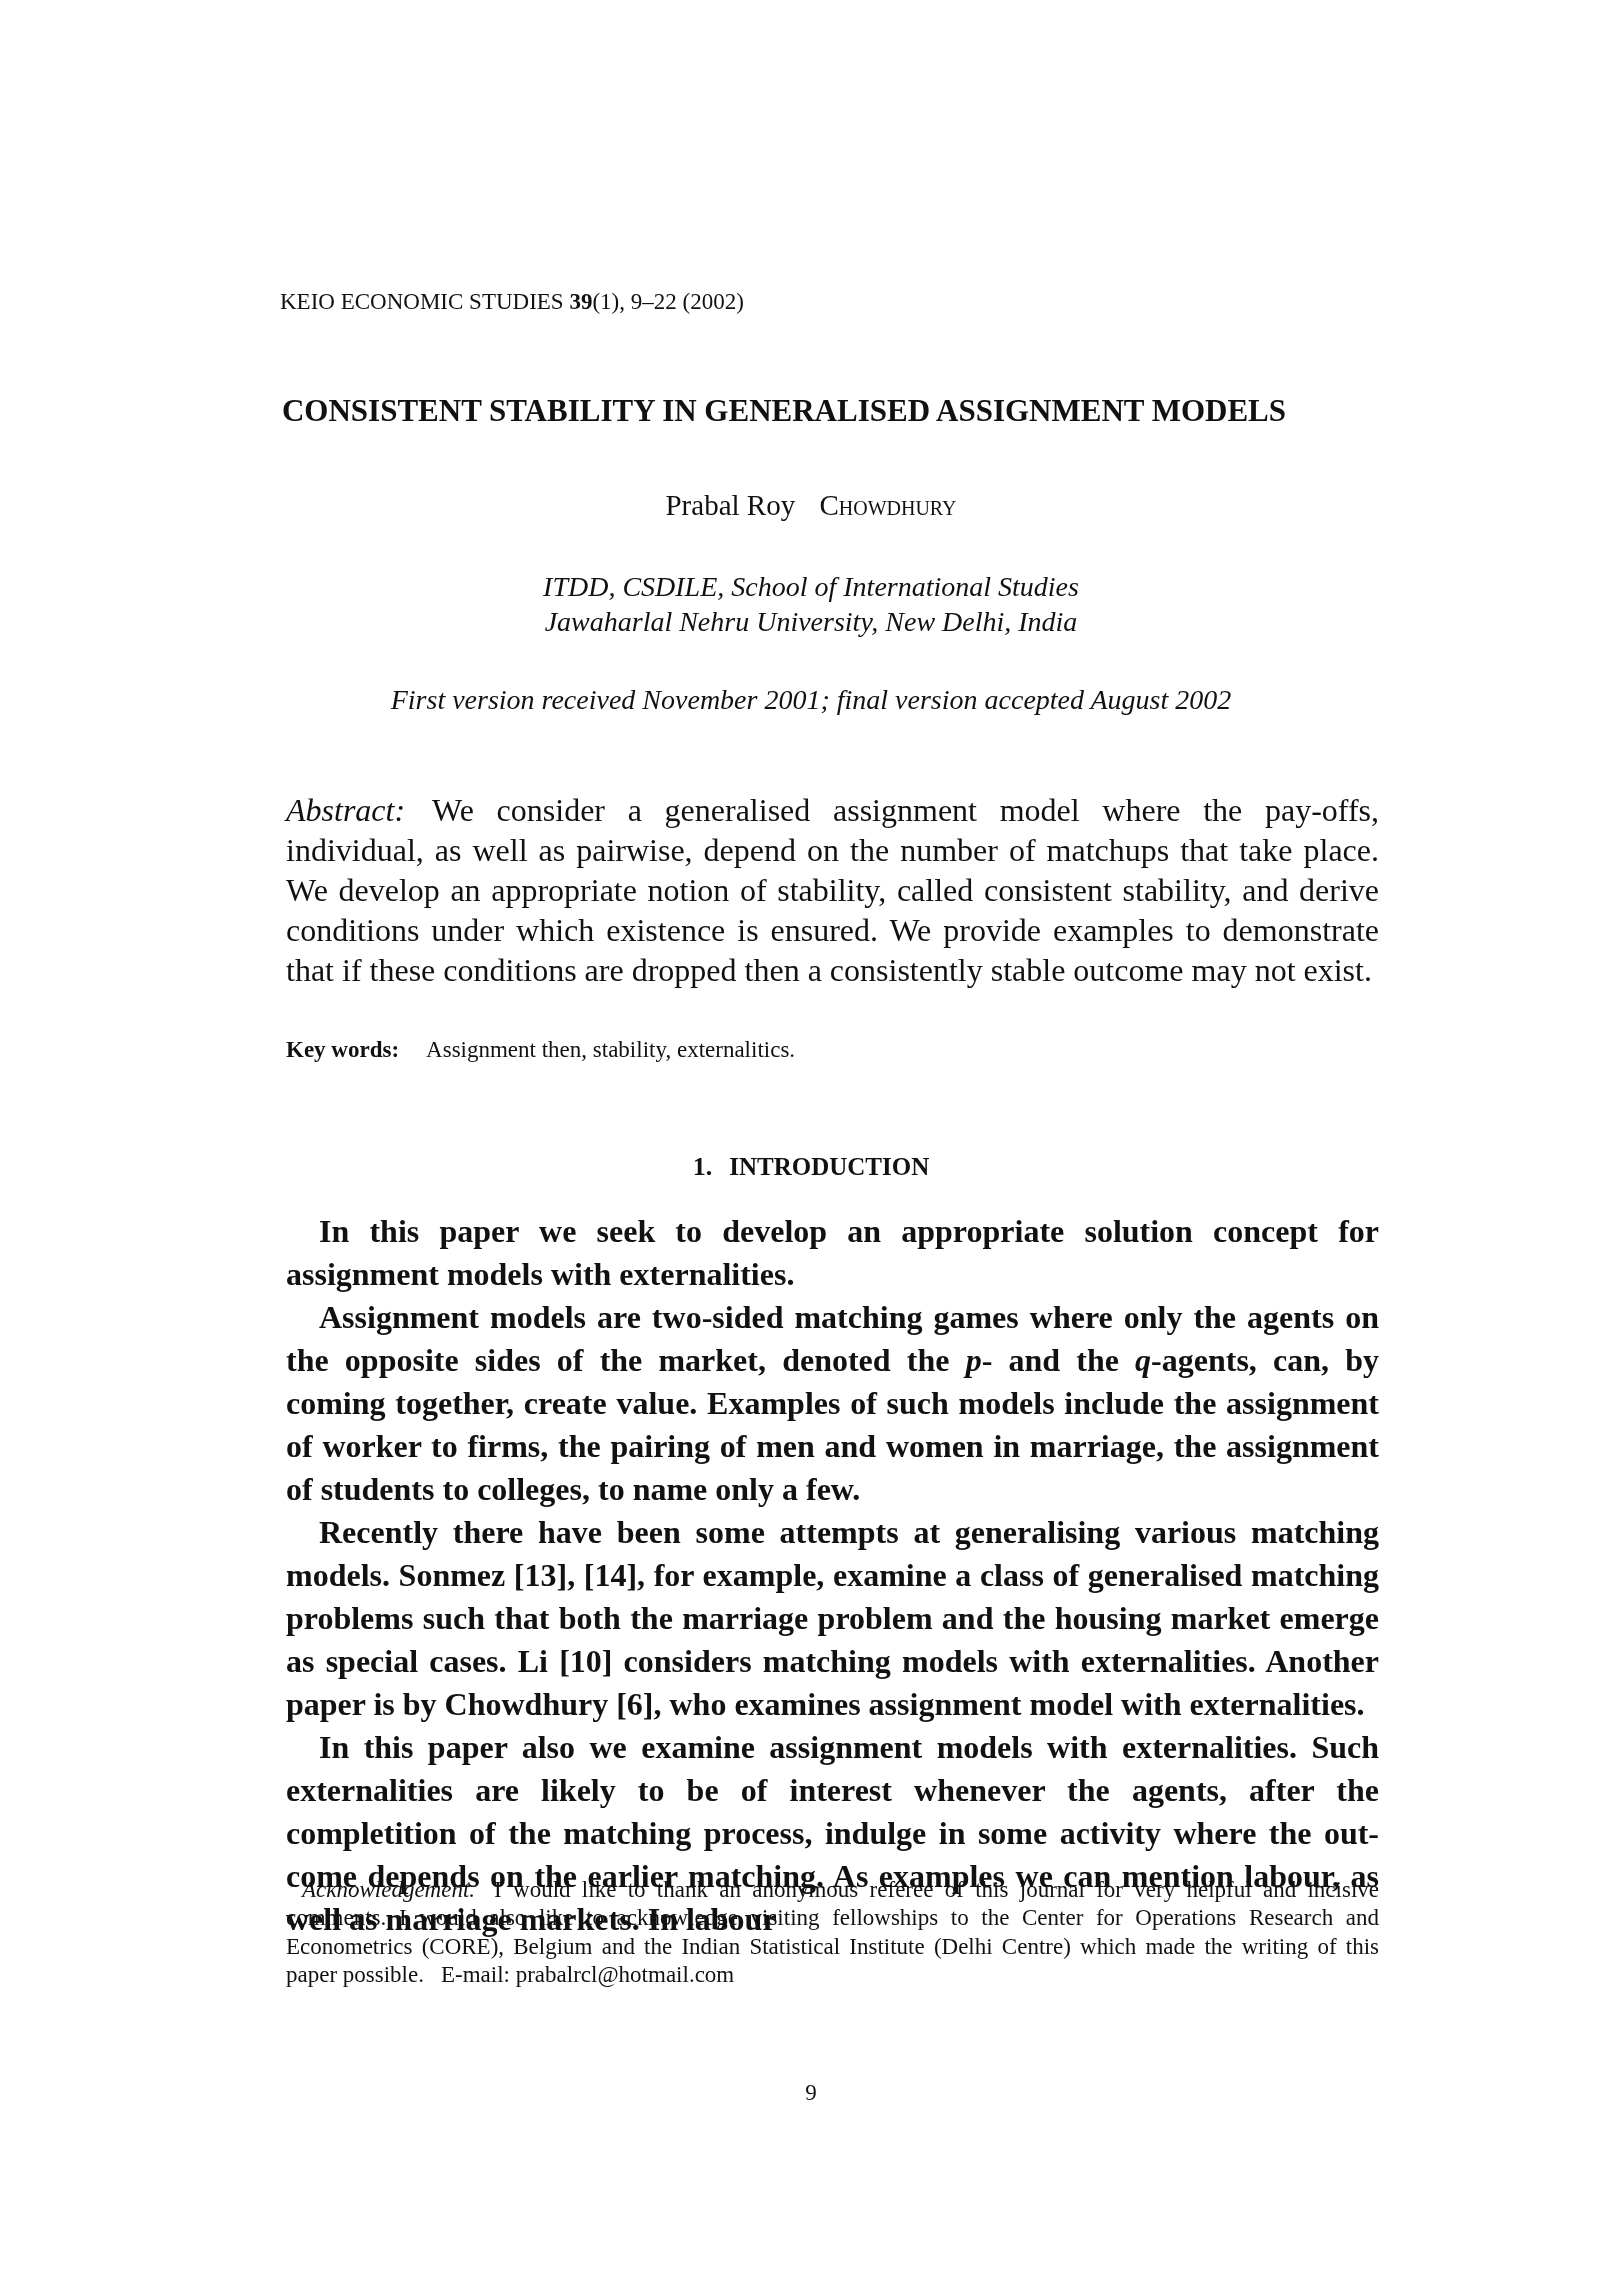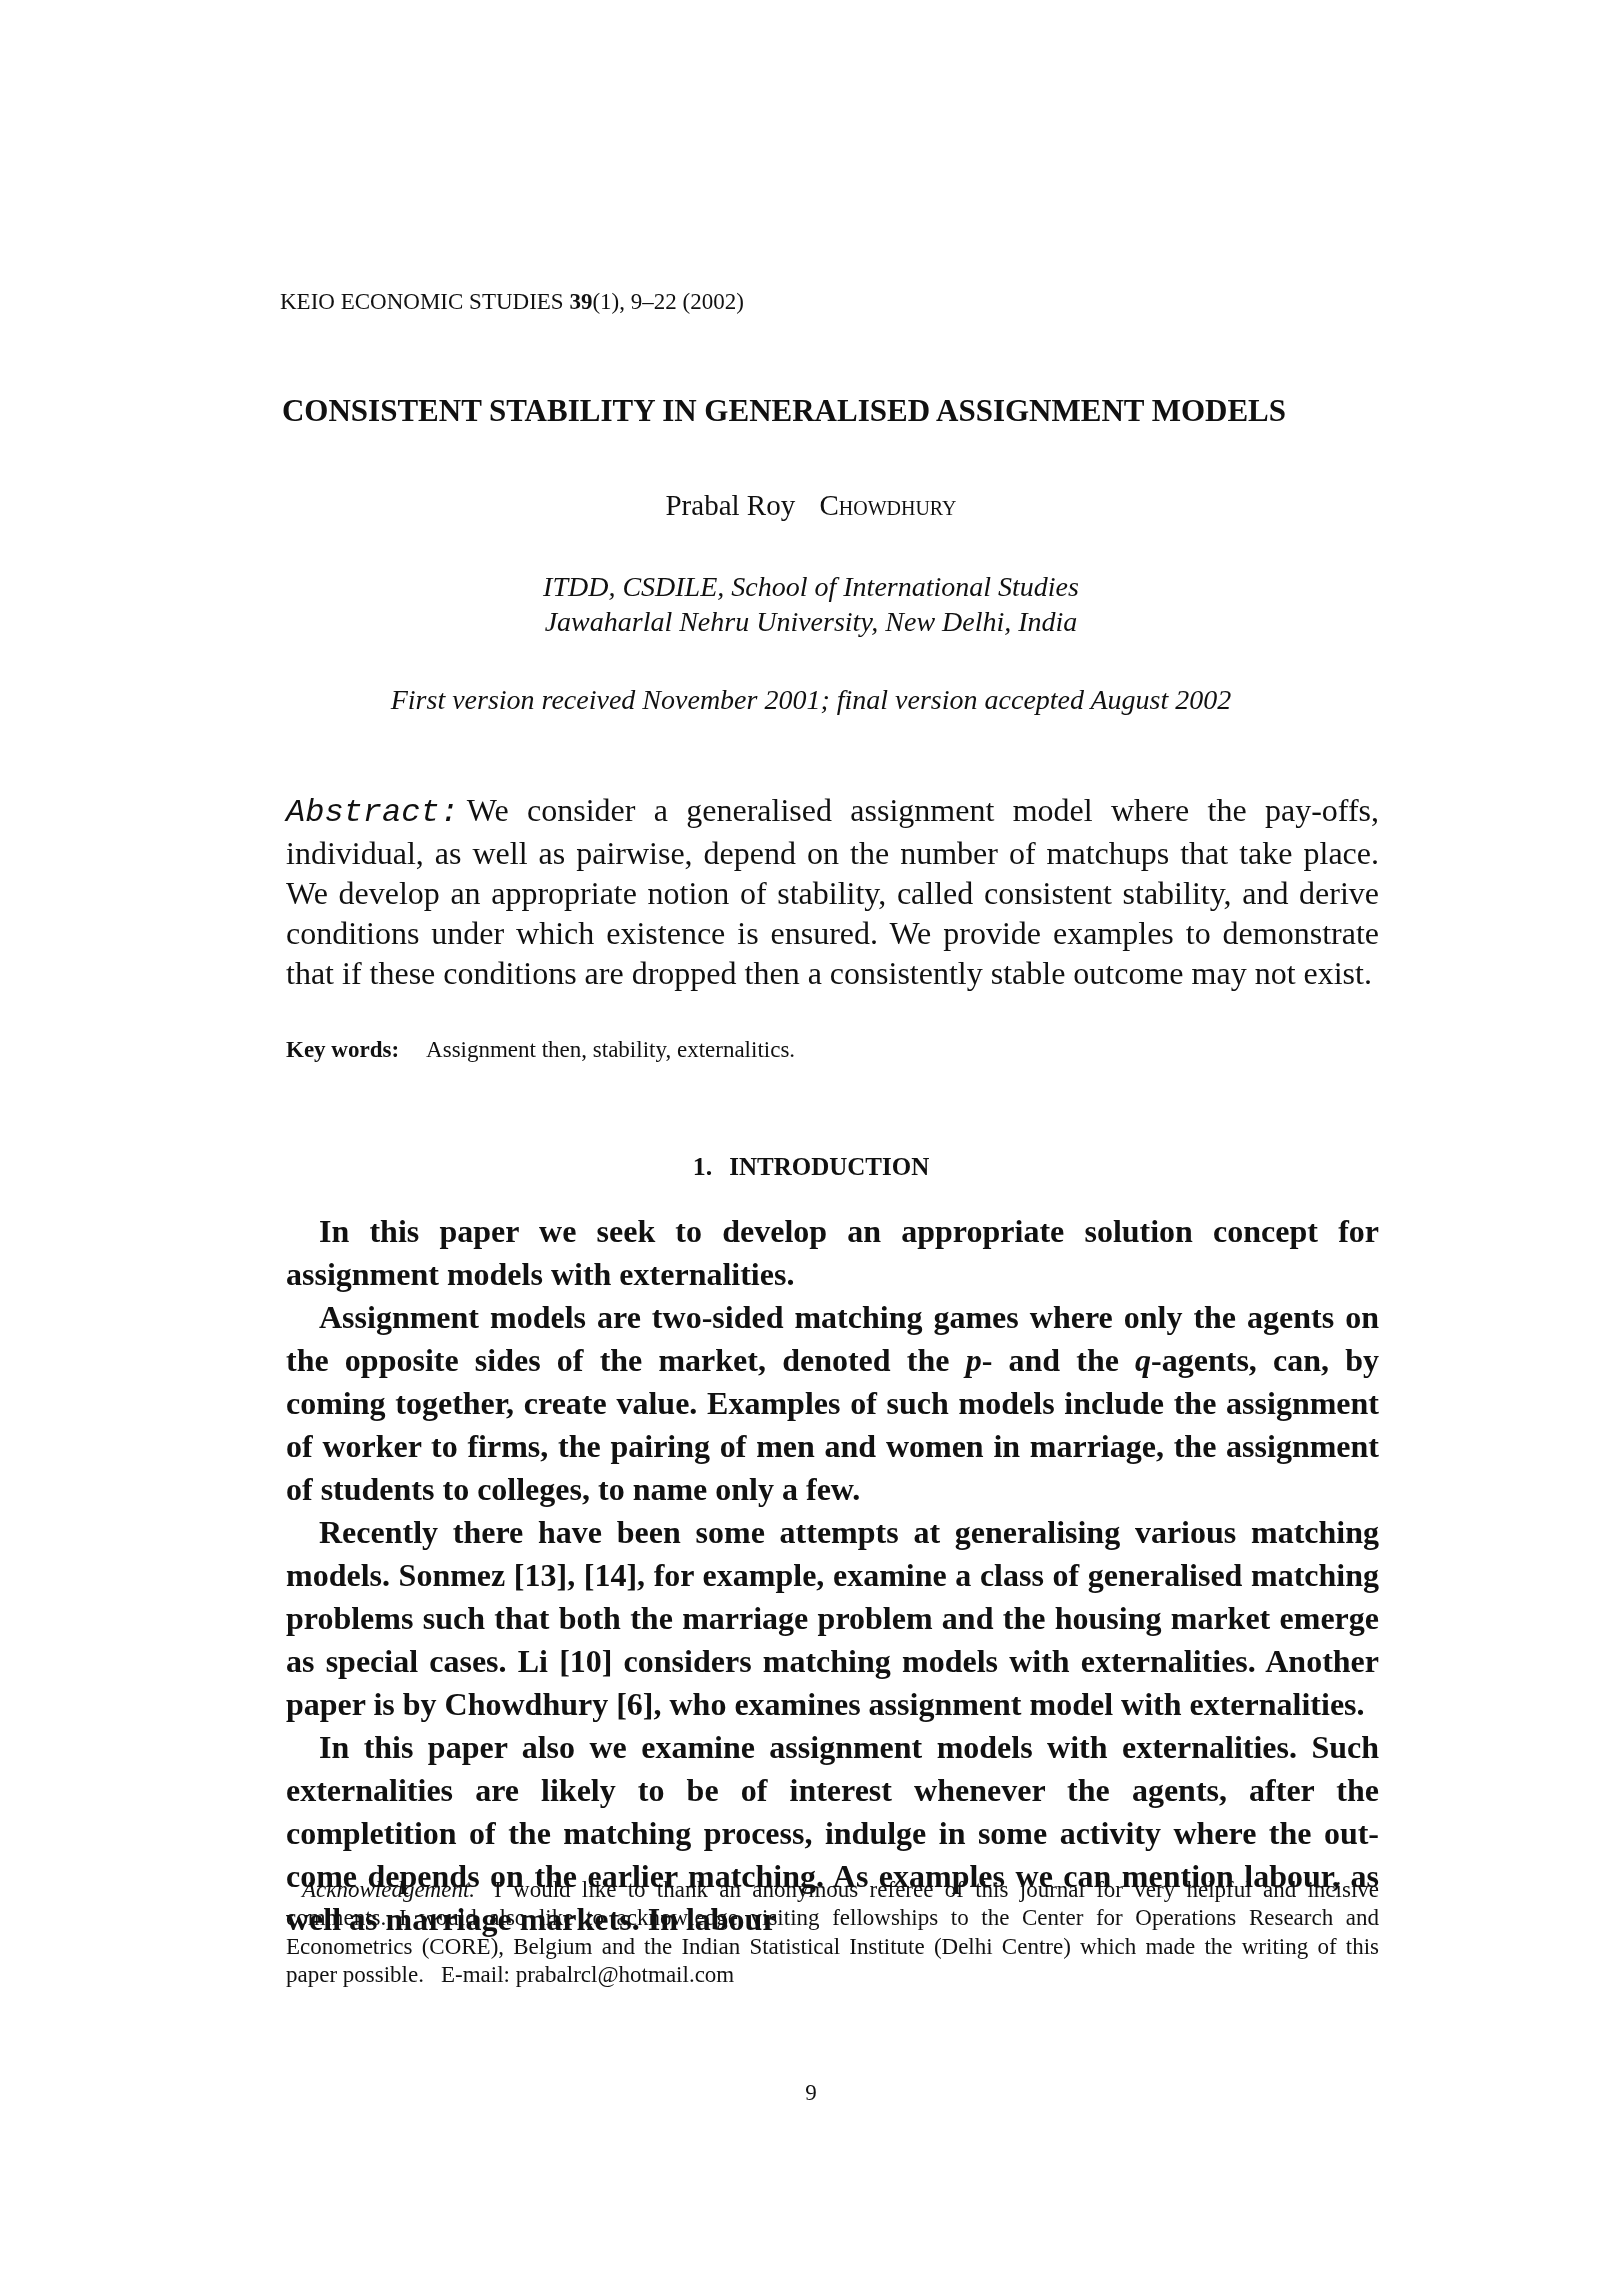--- a/index.html
+++ b/index.html
@@ -6,21 +6,21 @@
   body { width: 1622px; height: 2295px; position: relative; overflow: hidden; color: #111; font-family: "Liberation Serif", "DejaVu Serif", serif; }
   .abs { position: absolute; }
   .journal { left: 280px; top: 289px; font-size: 23px; letter-spacing: 0px; white-space: nowrap; }
   .journal b { font-weight: bold; }
   .title { left: 0; width: 1568px; top: 393px; text-align: center; font-size: 31px; font-weight: bold; white-space: nowrap; }
   .author { left: 0; width: 1622px; top: 489px; text-align: center; font-size: 29px; white-space: nowrap; }
   .author .sc { font-variant: small-caps; margin-left: 17px; }
   .affil { left: 0; width: 1622px; top: 569px; text-align: center; font-size: 28px; font-style: italic; line-height: 35px; }
   .dates { left: 0; width: 1622px; top: 684px; text-align: center; font-size: 28px; font-style: italic; white-space: nowrap; }
   .abstract { left: 286px; width: 1093px; top: 790px; font-size: 32px; line-height: 40px; text-align: justify; }
-  .abstract .lab { font-style: italic; margin-right: 8px; font-family: Liberation Mono, monospace; }
+  .abstract .lab { font-style: italic; margin-right: 27px; }
   .keywords { left: 286px; top: 1037px; font-size: 23px; white-space: nowrap; }
   .keywords .lab { font-weight: bold; margin-right: 27px; }
   .section { left: 0; width: 1622px; top: 1152px; text-align: center; font-size: 25px; white-space: nowrap; font-weight: bold; }
   .section .num { margin-right: 17px; font-size: 26px; }
   .body { left: 286px; width: 1093px; top: 1210px; font-size: 32px; line-height: 43px; text-align: justify; }
   .body p { margin: 0; text-indent: 33px; font-weight: bold; }
   .body i { font-style: italic; }
   .footnote { left: 286px; width: 1093px; top: 1876px; font-size: 23px; line-height: 28.4px; text-align: justify; }
   .footnote p { margin: 0; text-indent: 16px; }
   .footnote .lab { font-style: italic; margin-right: 19px; }

